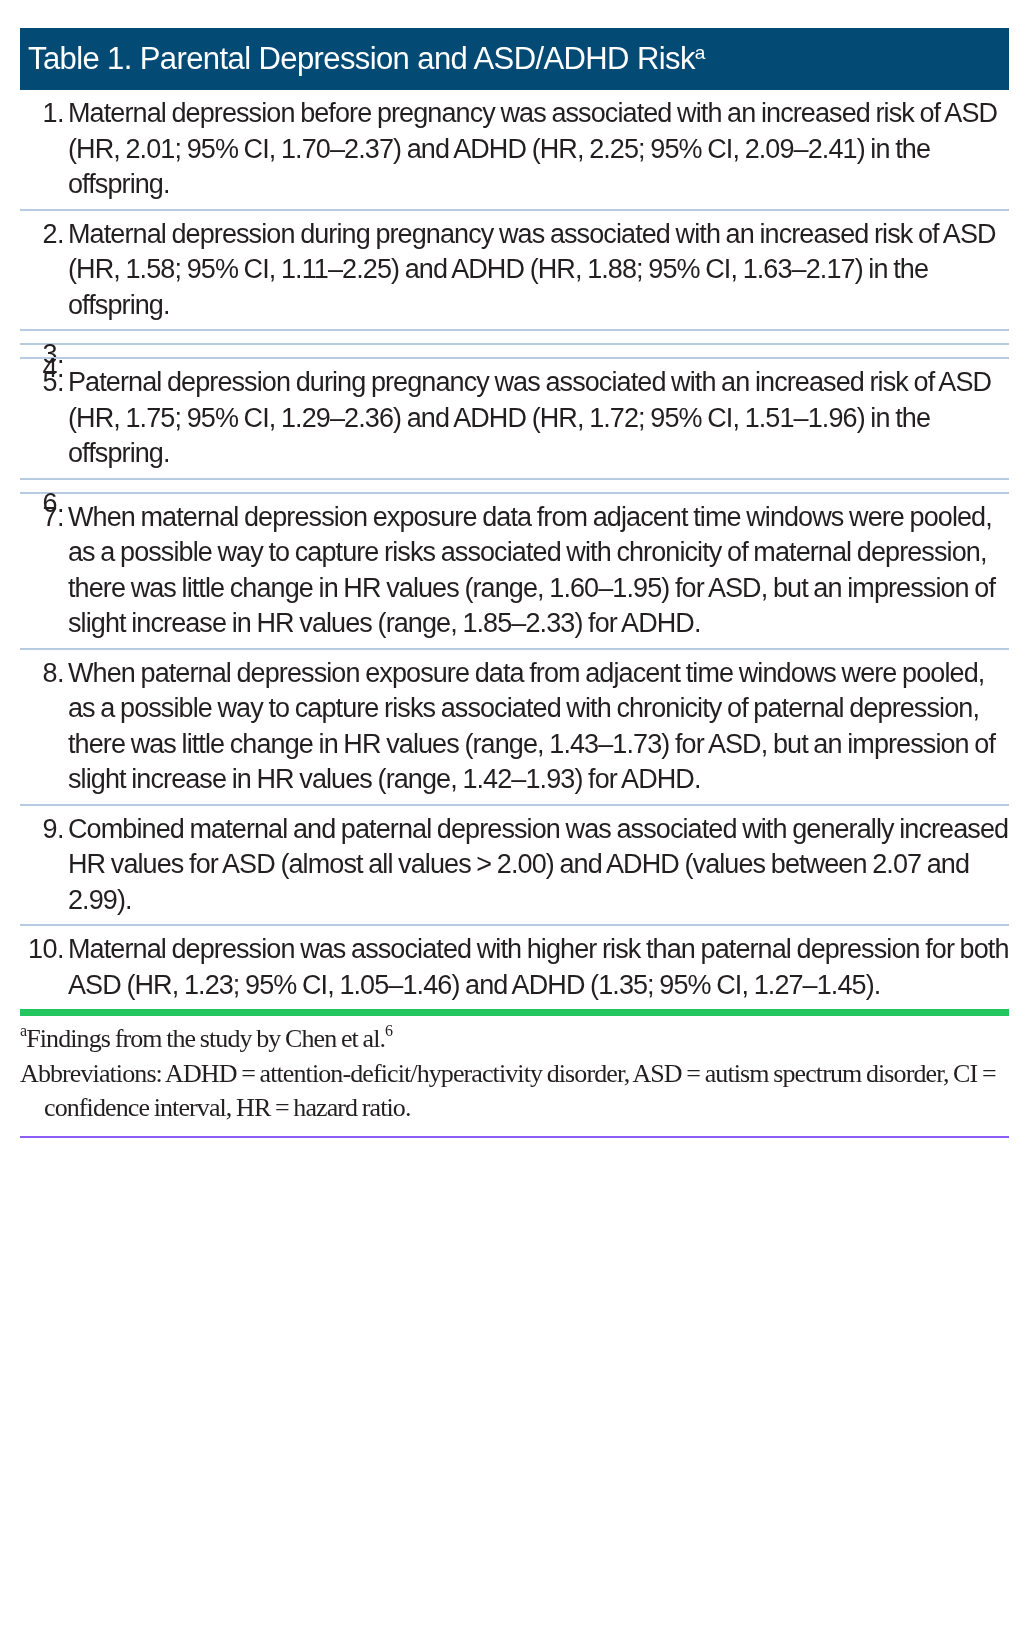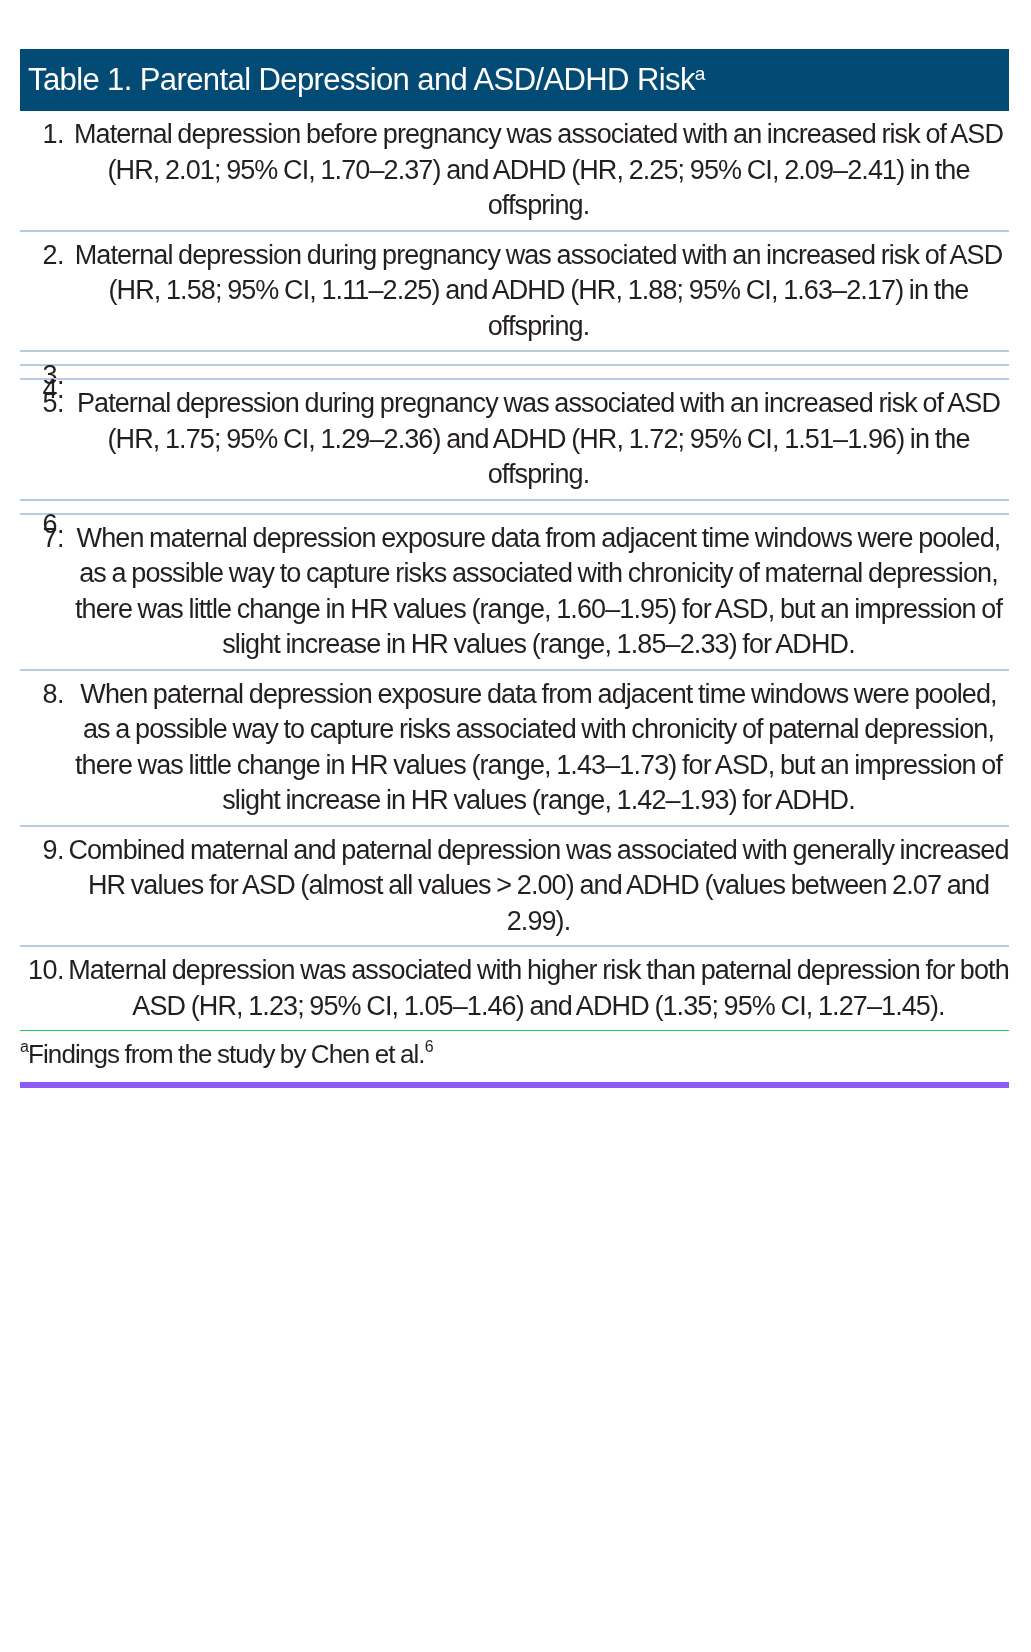--- a/index.html
+++ b/index.html
@@ -10,21 +10,21 @@
     body {
       width: 1031px;
       height: 1652px;
       position: relative;
       font-family: "Liberation Sans Narrow", "Liberation Sans", sans-serif;
       color: #231f20;
     }
     .table-box {
       position: absolute;
       left: 20px;
-      top: 49px;
+      top: 28px;
       width: 989px;
     }
     .title-bar {
       background: #034a74;
       height: 62px;
       display: flex;
       align-items: center;
       padding-left: 8px;
       box-sizing: border-box;
     }
@@ -46,45 +46,44 @@
       margin: 0;
       padding: 0;
     }
     .row {
       position: relative;
       border-bottom: 2px solid #b8cbe3;
       padding: 6px 0 6px 0;
       box-sizing: border-box;
     }
     .row:last-child {
-      border-bottom: 1px solid #22c55e;
+      border-bottom: 7px solid #22c55e;
     }
     .row-num {
       position: absolute;
       left: 0;
       width: 44px;
       text-align: right;
       font-family: "Liberation Sans", sans-serif;
       font-size: 27px;
       line-height: 35.5px;
       letter-spacing: -0.5px;
     }
     .row-text {
       margin-left: 48px;
       font-family: "Liberation Sans", sans-serif;
       font-size: 27px;
       line-height: 35.5px;
       letter-spacing: -0.9px;
       word-spacing: -1px;
-      text-align: center;
     }
     .footnotes {
       padding: 6px 0 10px 0;
-      border-bottom: 6px solid #8b5cf6;
-      font-family: Liberation Sans, sans-serif;
+      border-bottom: 2px solid #8b5cf6;
+      font-family: Liberation Serif, serif;
       font-size: 26px;
       line-height: 34.5px;
       letter-spacing: -0.9px;
       word-spacing: -1px;
     }
     .footnote-a sup, .footnote-a .ref {
       font-size: 16px;
       vertical-align: 11px;
       line-height: 0;
     }
@@ -136,14 +135,15 @@
         <div class="row-text">Combined maternal and paternal depression was associated with generally increased HR values for ASD (almost all values &gt; 2.00) and ADHD (values between 2.07 and 2.99).</div>
       </li>
       <li class="row">
         <span class="row-num">10.</span>
         <div class="row-text">Maternal depression was associated with higher risk than paternal depression for both ASD (HR, 1.23; 95% CI, 1.05–1.46) and ADHD (1.35; 95% CI, 1.27–1.45).</div>
       </li>
     </ol>
 
   <div class="footnotes">
     <div class="footnote-a"><sup>a</sup><span>Findings from the study by Chen et al.</span><span class="ref">6</span></div>
+    <div class="abbrev">Abbreviations: ADHD = attention-deficit/hyperactivity disorder, ASD = autism spectrum disorder, CI = confidence interval, HR = hazard ratio.</div>
   </div>
 </div>
 
 </body></html>

